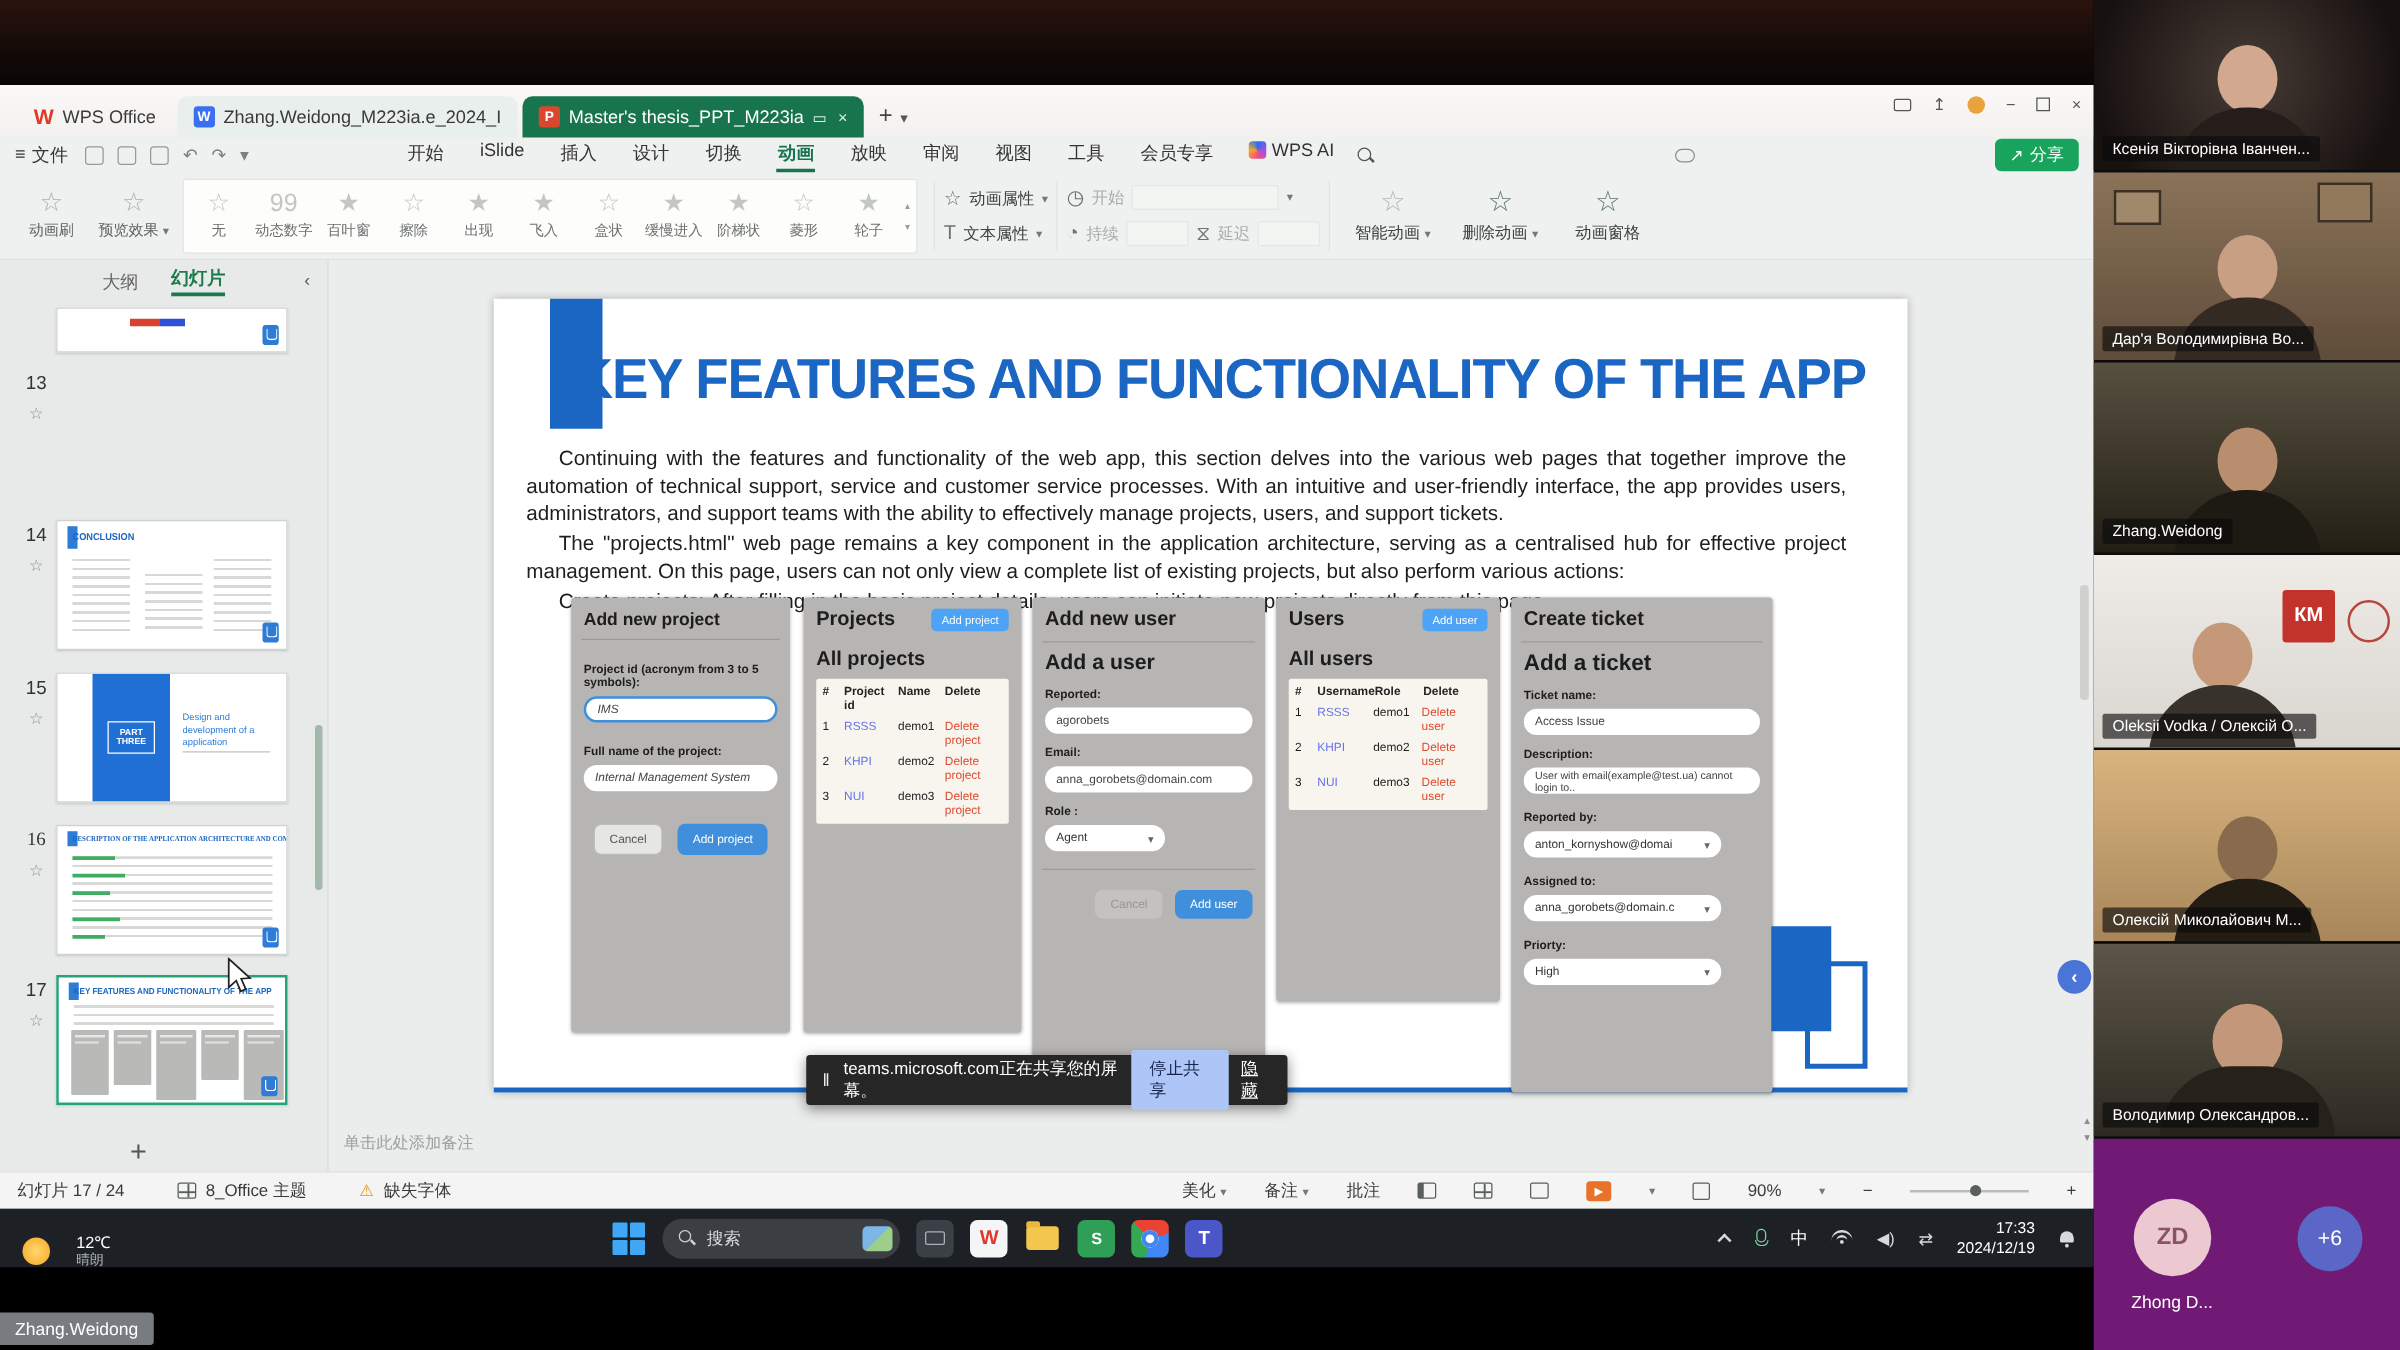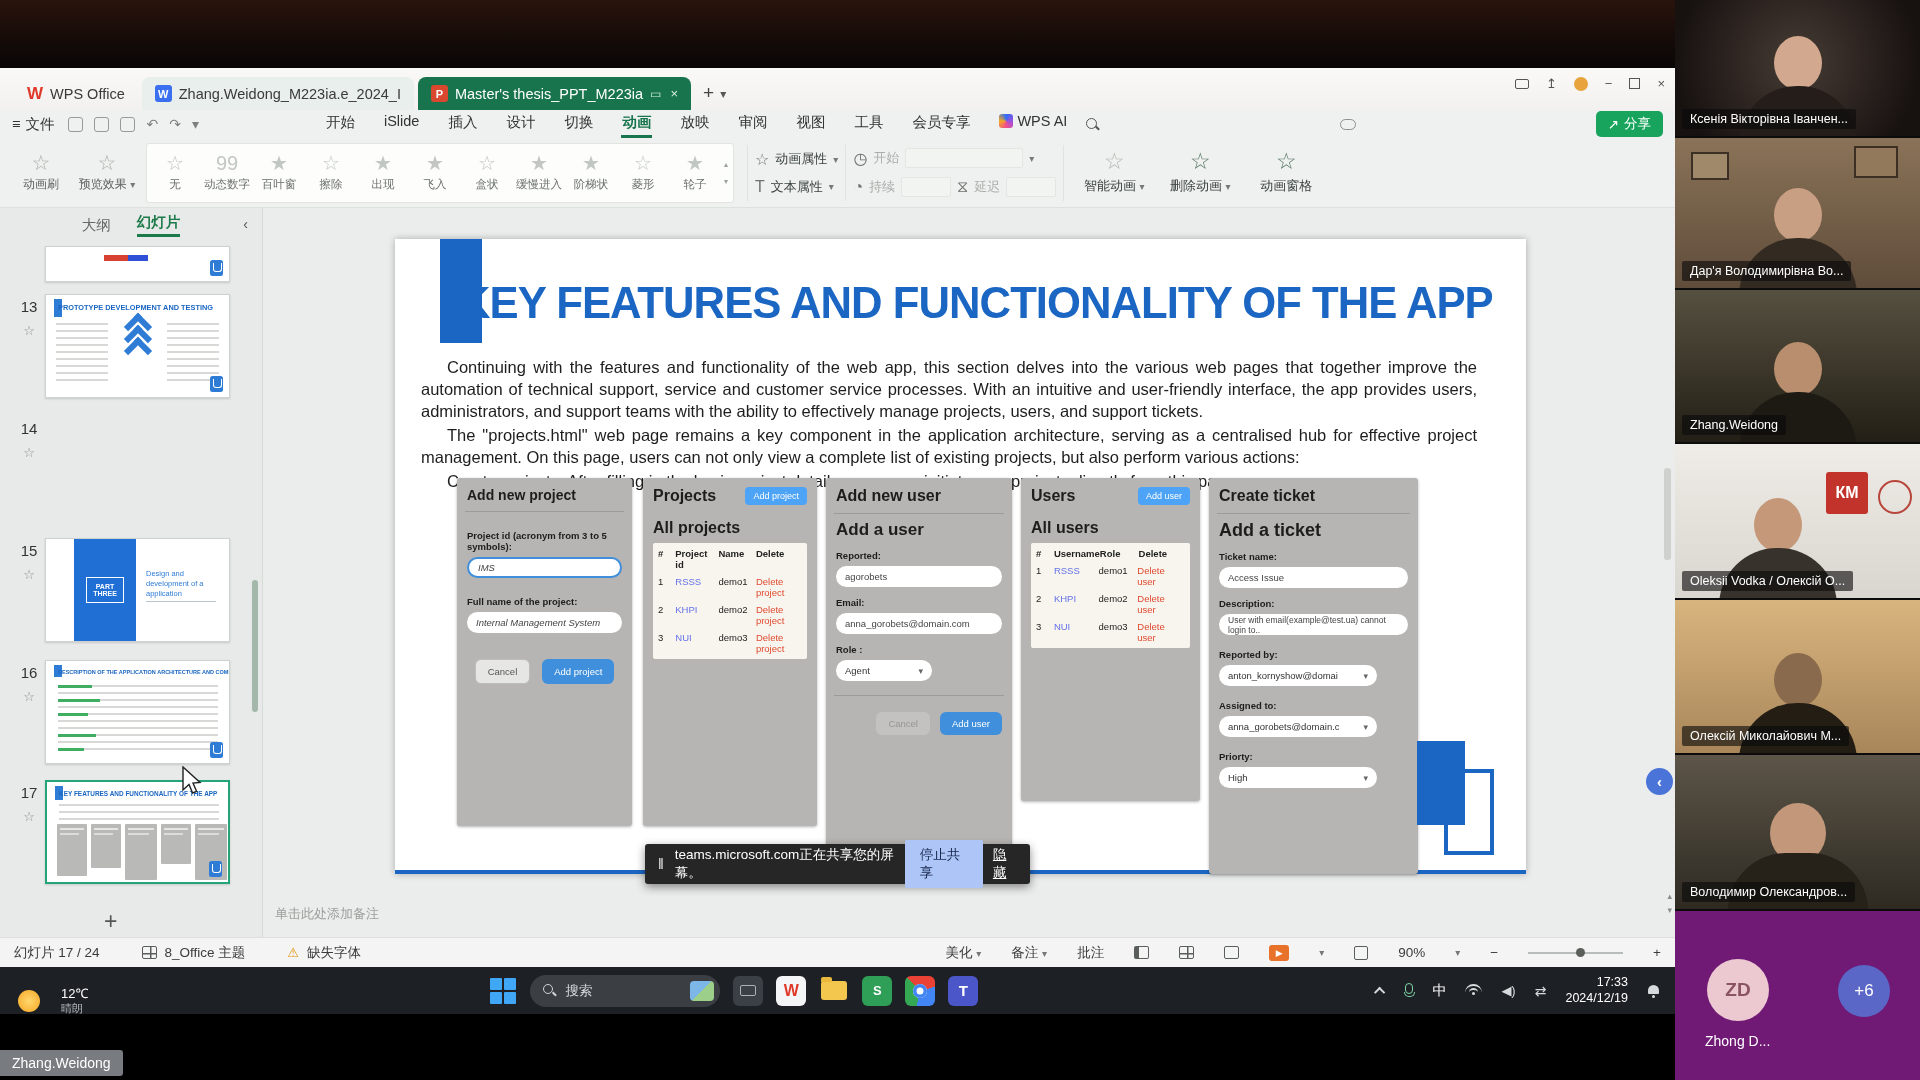--- a/index.html
+++ b/index.html
@@ -411,50 +411,46 @@
 
         <div class="trowthumb" style="top:38px;height:36px;">
           <div class="tbox" style="height:36px;">
             <div style="position:absolute;left:58px;top:8px;width:44px;height:6px;background:linear-gradient(90deg,#d8402f 0 55%,#2e4fd6 55%);"></div>
             <span class="aicn"></span>
           </div>
         </div>
 
         <div class="trowthumb" style="top:86px;height:104px;">
           <div class="gut"><span>13</span><span class="fav">☆</span></div>
+        </div>
+
+        <div class="trowthumb" style="top:208px;height:104px;">
+          <div class="gut"><span>14</span><span class="fav">☆</span></div>
           <div class="tbox">
             <span class="mini-bar"></span>
-            <span class="mini-title">PROTOTYPE DEVELOPMENT AND TESTING</span>
-            <div class="linesblk" style="left:10px;top:28px;width:52px;height:58px;"></div>
-            <div class="linesblk" style="right:10px;top:28px;width:52px;height:58px;"></div>
-            <div class="chevs">
-                <div class="chev"></div>
-                <div class="chev"></div>
-                <div class="chev"></div>
-              </div>
+            <span class="mini-title">CONCLUSION</span>
+            <div class="linesblk" style="left:12px;top:30px;width:46px;height:58px;"></div>
+            <div class="linesblk" style="left:70px;top:42px;width:46px;height:46px;"></div>
+            <div class="linesblk" style="right:12px;top:30px;width:46px;height:58px;"></div>
             <span class="aicn"></span>
           </div>
-        </div>
-
-        <div class="trowthumb" style="top:208px;height:104px;">
-          <div class="gut"><span>14</span><span class="fav">☆</span></div>
         </div>
 
         <div class="trowthumb" style="top:330px;height:104px;">
           <div class="gut"><span>15</span><span class="fav">☆</span></div>
           <div class="tbox">
             <div style="position:absolute;left:28px;top:0;width:62px;height:104px;background:#1f6fd4;"></div>
             <div style="position:absolute;left:40px;top:38px;width:38px;height:26px;border:1.5px solid #fff;color:#fff;
                         font-size:7px;font-weight:bold;display:flex;align-items:center;justify-content:center;text-align:center;">PART THREE</div>
             <div style="position:absolute;left:100px;top:30px;width:74px;font-size:7.5px;color:#2e7cd6;line-height:1.3;">Design and development of a application</div>
             <div style="position:absolute;left:100px;top:62px;width:70px;height:1px;background:#bcc3c9;"></div>
           </div>
         </div>
 
-        <div class="trowthumb" style="top:452px;height:104px;">
+        <div class="trowthumb" style="top:452px;height:104px;font-family:Liberation Serif, serif;">
           <div class="gut"><span>16</span><span class="fav">☆</span></div>
           <div class="tbox">
             <span class="mini-bar" style="height:12px;"></span>
             <span class="mini-title" style="font-size:6px;">DESCRIPTION OF THE APPLICATION ARCHITECTURE AND COMPONENTS</span>
             <div class="linesblk" style="left:12px;top:24px;width:160px;height:68px;"></div>
             <span class="greenln" style="left:12px;top:24px;width:34px;"></span>
             <span class="greenln" style="left:12px;top:38px;width:42px;"></span>
             <span class="greenln" style="left:12px;top:52px;width:30px;"></span>
             <span class="greenln" style="left:12px;top:73px;width:38px;"></span>
             <span class="greenln" style="left:12px;top:87px;width:26px;"></span>

